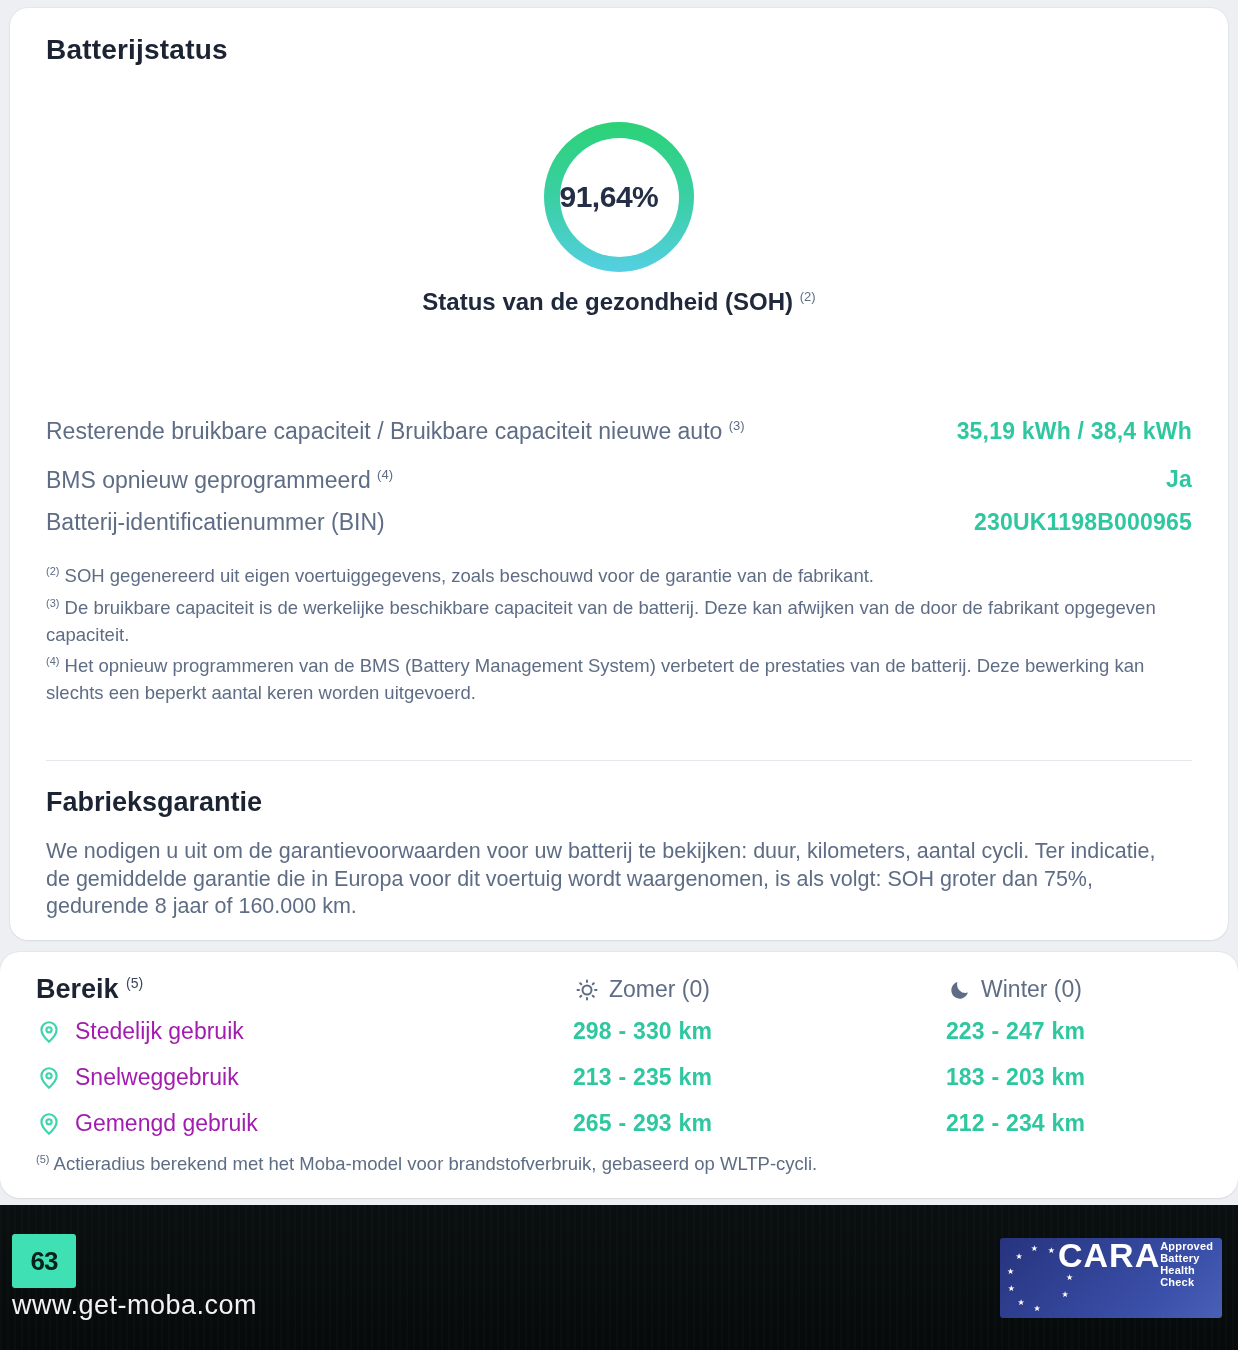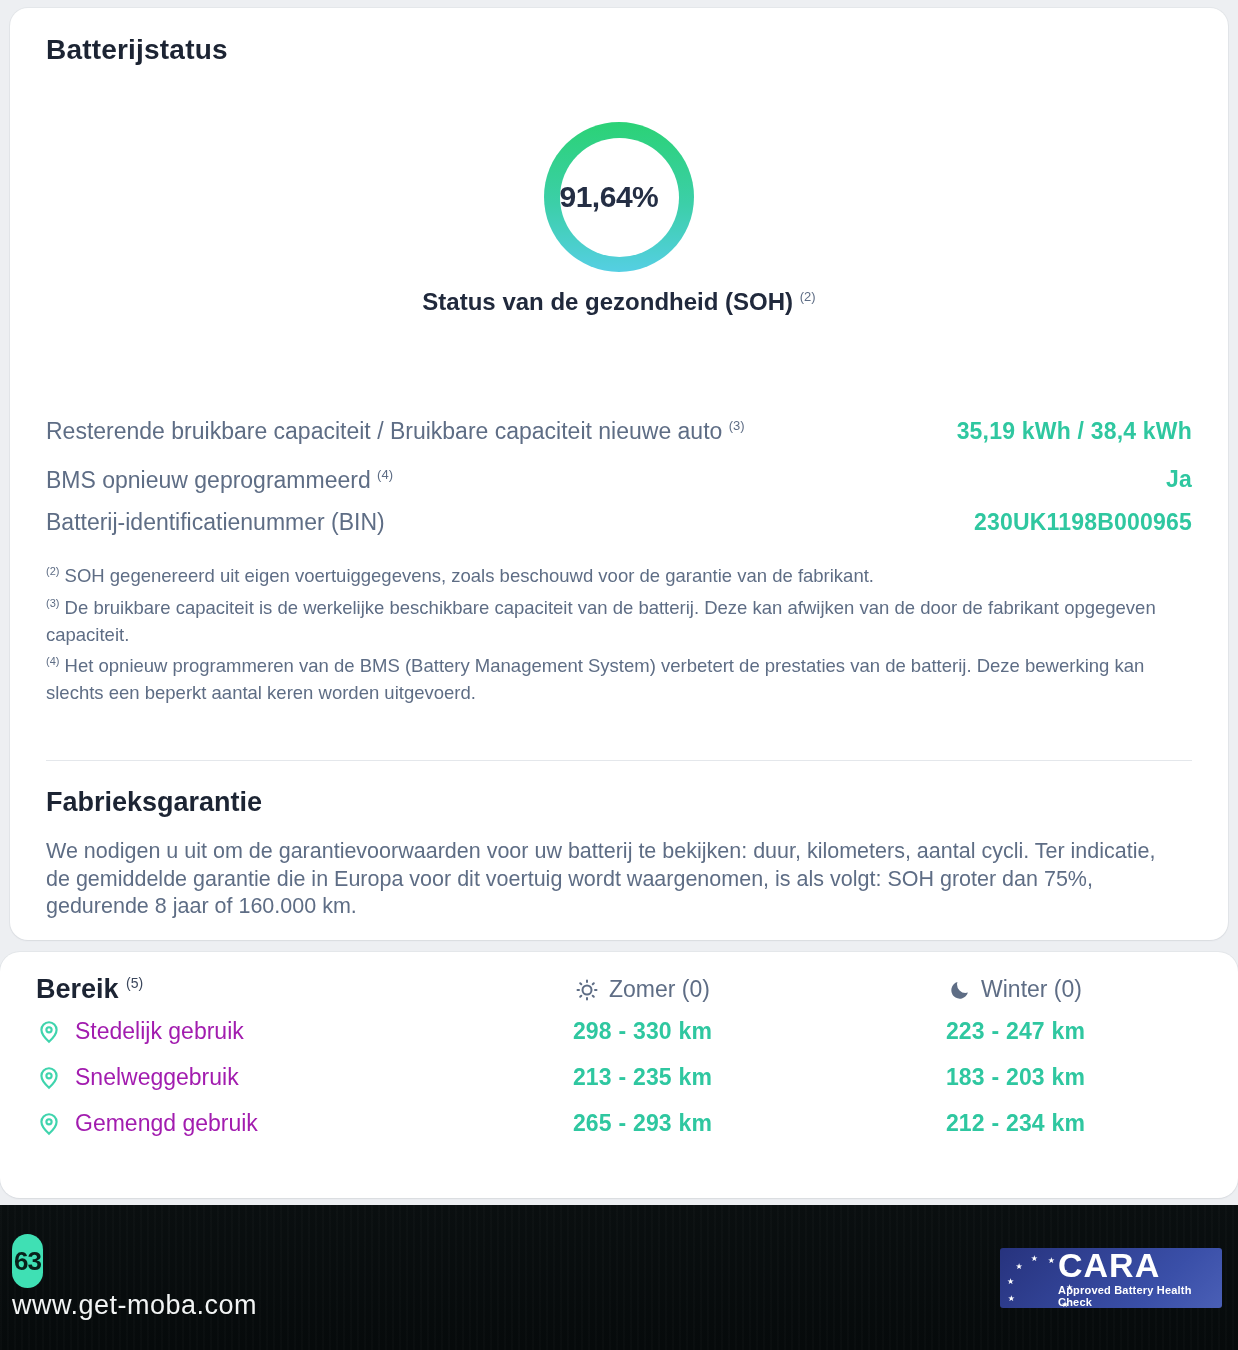--- a/index.html
+++ b/index.html
@@ -81,32 +81,32 @@
     position:absolute; left:0; right:0; bottom:0; top:1205px;
     background:
       repeating-linear-gradient(90deg, rgba(255,255,255,.015) 0 2px, rgba(0,0,0,0) 2px 7px),
       linear-gradient(180deg,#0a0f10,#060a0b);
     display:flex; align-items:center; justify-content:space-between;
     padding:0 10px 0 12px;
   }
   .brand-block { display:flex; flex-direction:column; }
   .brand-row { display:flex; align-items:center; gap:14px; }
   .brand-mark {
-    width:31px; height:54px; border-radius:19px;
+    width:64px; height:54px; border-radius:3px;
     background:#3fe0b4;
     display:flex; align-items:center; justify-content:center;
     font-size:26px; font-weight:bold; color:#08211a; letter-spacing:-1px;
   }
   .brand-word { font-size:62px; font-weight:bold; color:#3fe0b4; letter-spacing:1px; line-height:1; padding-bottom:8px; }
   .brand-url { margin-top:2px; font-size:27px; color:#f2f4f4; letter-spacing:.5px; }
   .cara-badge {
-    width:222px; height:60px; margin-right:6px;
+    width:222px; height:80px; margin-right:6px;
     background:linear-gradient(135deg,#27337e 0%, #3a4fa8 70%, #4a5fb6 100%);
     border-radius:3px; position:relative; overflow:hidden;
-    display:flex; flex-direction:column; justify-content:center; padding-left:58px;
+    display:flex; justify-content:center; padding-left:58px;
   }
   .cara-name { font-size:34px; font-weight:bold; color:#ffffff; letter-spacing:1px; line-height:1; }
   .cara-tag { font-size:11px; font-weight:bold; color:#ffffff; margin-top:2px; letter-spacing:.2px; }
   .eu-stars { position:absolute; left:2px; top:2px; width:76px; height:76px; }
   .eu-stars span { position:absolute; left:34px; top:34px; width:8px; height:8px; }
   .eu-stars span::before { content:"★"; font-size:8px; color:#ffffff; position:absolute; }
   .eu-stars span:nth-child(1)  { transform:rotate(95deg)  translate(30px) rotate(-95deg); }
   .eu-stars span:nth-child(2)  { transform:rotate(128deg) translate(30px) rotate(-128deg); }
   .eu-stars span:nth-child(3)  { transform:rotate(161deg) translate(30px) rotate(-161deg); }
   .eu-stars span:nth-child(4)  { transform:rotate(194deg) translate(30px) rotate(-194deg); }
@@ -214,20 +214,21 @@
       <svg class="icon-svg" width="26" height="26" viewBox="0 0 24 24" fill="none" stroke="#3fd4ad" stroke-width="2">
         <path d="M12 21s-7-6.2-7-11a7 7 0 1 1 14 0c0 4.8-7 11-7 11z"></path>
           <circle cx="12" cy="10" r="2.4"></circle>
       </svg>
       <span>Gemengd gebruik</span>
     </div>
     <div class="cell-val">265 - 293 km</div>
     <div class="cell-val">212 - 234 km</div>
   </div>
 
+  <p class="range-footnote"><sup>(5)</sup><span> Actieradius berekend met het Moba-model voor brandstofverbruik, gebaseerd op WLTP-cycli.</span></p>
 </section>
 
 <footer class="footer">
   <div class="brand-block">
     <div class="brand-row">
       <div class="brand-mark">63</div>
     </div>
     <div class="brand-url">www.get-moba.com</div>
   </div>
 

